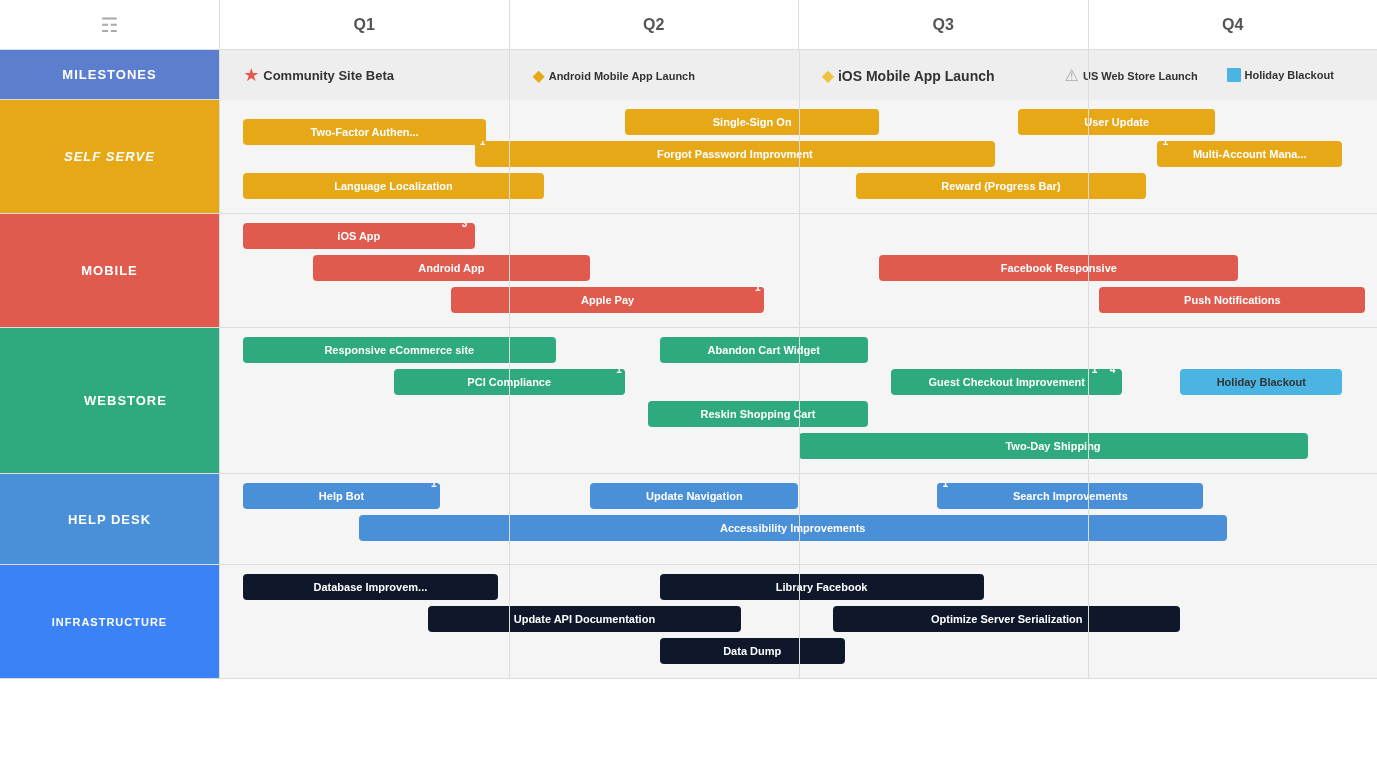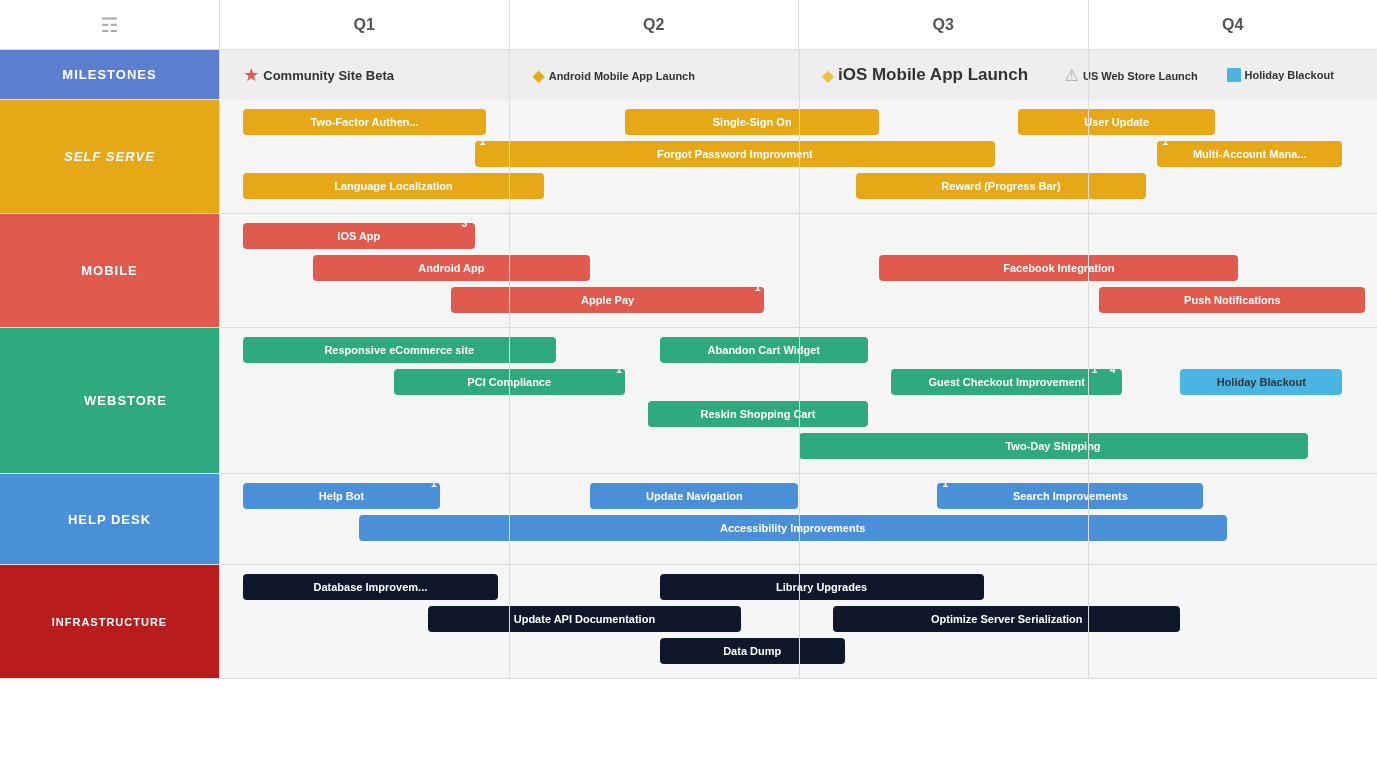--- a/index.html
+++ b/index.html
@@ -79,21 +79,21 @@
         <span style="font-size:13px;color:#333;font-weight:600;">Community Site Beta</span>
       </div>
 
       <div class="milestone-item" style="left:27%;top:50%;transform:translateY(-50%);">
         <span style="color:#e6a817;font-size:16px;">◆</span>
         <span style="font-size:11px;color:#333;font-weight:600;text-align:right;">Android Mobile App Launch</span>
       </div>
 
       <div class="milestone-item" style="left:52%;top:50%;transform:translateY(-50%);">
         <span style="color:#f0c040;font-size:16px;">◆</span>
-        <span style="font-size:17px;color:#333;font-weight:600;text-align:center;">iOS Mobile App Launch</span>
+        <span style="font-size:14px;color:#333;font-weight:600;text-align:center;">iOS Mobile App Launch</span>
       </div>
 
       <div class="milestone-item" style="left:73%;top:50%;transform:translateY(-50%);">
         <span style="color:#aaa;font-size:16px;">⚠</span>
         <span style="font-size:11px;color:#333;font-weight:600;">US Web Store Launch</span>
       </div>
 
       <div class="milestone-item" style="left:87%;top:50%;transform:translateY(-50%);">
         <span style="width:14px;height:14px;background:#4ab5e3;display:inline-block;border-radius:1px;"></span>
         <span style="font-size:11px;color:#333;font-weight:600;">Holiday Blackout</span>
@@ -102,21 +102,21 @@
   </div>
 
   <div class="gantt-row" style="border-bottom:1px solid #ddd;">
     <div class="row-label label-yellow" style="background:#e6a817;min-height:100px;">SELF SERVE</div>
     <div class="row-content section-content" style="position:relative;background:#f5f5f5;">
       <div style="position:absolute;top:0;bottom:0;left:25%;width:1px;background:#ddd;z-index:1;"></div>
       <div style="position:absolute;top:0;bottom:0;left:50%;width:1px;background:#ddd;z-index:1;"></div>
       <div style="position:absolute;top:0;bottom:0;left:75%;width:1px;background:#ddd;z-index:1;"></div>
 
       <div class="bar-track" style="position:relative;height:28px;margin:4px 0;">
-        <div class="bar bar-yellow" style="left:2%;width:21%;">
+        <div class="bar bar-yellow" style="left:2%;width:21%;margin-top:10px;">
             <span>Two-Factor Authen...</span>
           </div>
         <div class="bar bar-yellow" style="left:35%;width:22%;">
             <span>Single-Sign On</span>
           </div>
         <div class="bar bar-yellow" style="left:69%;width:17%;">
             <span>User Update</span>
           </div>
       </div>
 
@@ -154,21 +154,21 @@
           <span>iOS App</span>
           <span style="position:absolute;top:-8px;right:2px;background:#e05a4e;color:#fff;border-radius:50%;width:16px;height:16px;display:flex;align-items:center;justify-content:center;font-size:10px;font-weight:bold;">3</span>
         </div>
       </div>
 
       <div class="bar-track" style="position:relative;height:28px;margin:4px 0;text-decoration:underline;">
         <div class="bar bar-red" style="left:8%;width:24%;position:absolute;">
             <span>Android App</span>
           </div>
         <div class="bar bar-red" style="left:57%;width:31%;position:absolute;">
-            <span>Facebook Integration</span>
+            <span>Facebook Responsive</span>
           </div>
       </div>
 
       <div class="bar-track" style="position:relative;height:28px;margin:4px 0;">
         <div class="bar bar-red" style="left:20%;width:27%;position:absolute;">
           <span>Apple Pay</span>
           <span style="position:absolute;top:-8px;right:-2px;background:#e05a4e;color:#fff;border-radius:50%;width:16px;height:16px;display:flex;align-items:center;justify-content:center;font-size:10px;font-weight:bold;">1</span>
         </div>
         <div class="bar bar-red" style="left:76%;width:23%;position:absolute;">
             <span>Push Notifications</span>
@@ -245,32 +245,32 @@
 
       <div class="bar-track" style="position:relative;height:28px;margin:4px 0;">
         <div class="bar bar-blue" style="left:12%;width:75%;position:absolute;">
             <span>Accessibility Improvements</span>
           </div>
       </div>
     </div>
   </div>
 
   <div class="gantt-row" style="border-bottom:1px solid #ddd;">
-    <div class="row-label label-pink" style="background:#b91c1c;min-height:110px;font-size:11px;padding-left:8px;">INFRASTRUCTURE</div>
+    <div class="row-label label-pink" style="background:#3b82f6;min-height:110px;font-size:11px;padding-left:8px;">INFRASTRUCTURE</div>
     <div class="row-content section-content" style="position:relative;background:#f5f5f5;">
       <div style="position:absolute;top:0;bottom:0;left:25%;width:1px;background:#ddd;z-index:1;"></div>
       <div style="position:absolute;top:0;bottom:0;left:50%;width:1px;background:#ddd;z-index:1;"></div>
       <div style="position:absolute;top:0;bottom:0;left:75%;width:1px;background:#ddd;z-index:1;"></div>
 
       <div class="bar-track" style="position:relative;height:28px;margin:4px 0;">
         <div class="bar bar-pink" style="left:2%;width:22%;position:absolute;">
             <span>Database Improvem...</span>
           </div>
         <div class="bar bar-pink" style="left:38%;width:28%;position:absolute;">
-            <span>Library Upgrades</span>
+            <span>Library Facebook</span>
           </div>
       </div>
 
       <div class="bar-track" style="position:relative;height:28px;margin:4px 0;">
         <div class="bar bar-pink" style="left:18%;width:27%;position:absolute;">
             <span>Update API Documentation</span>
           </div>
         <div class="bar bar-pink" style="left:53%;width:30%;position:absolute;">
             <span>Optimize Server Serialization</span>
           </div>

